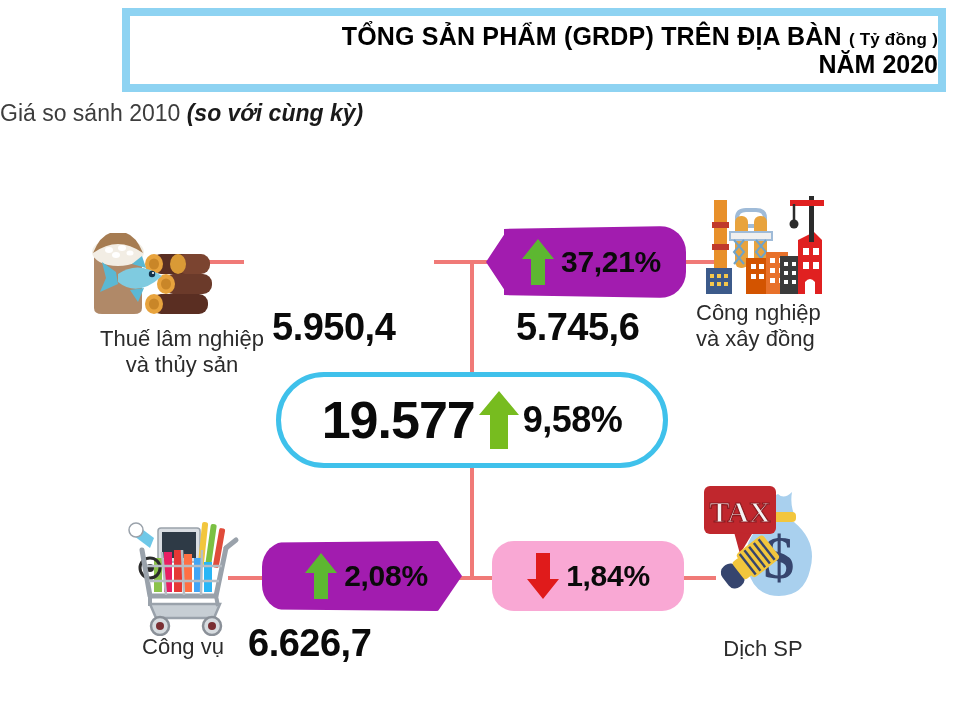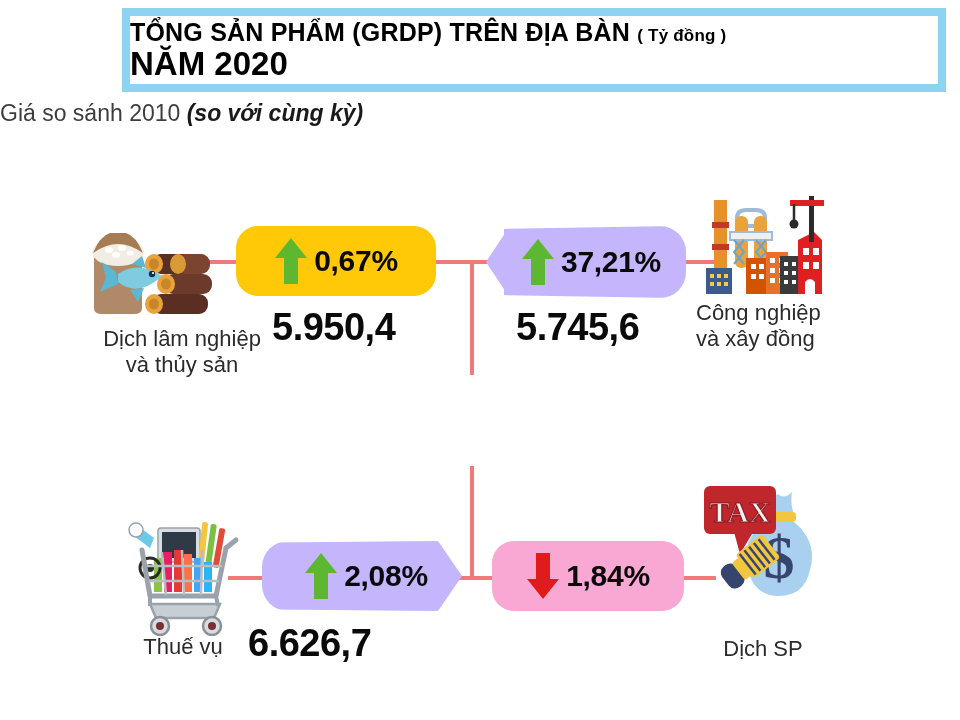--- a/index.html
+++ b/index.html
@@ -24,37 +24,37 @@
     position: absolute;
     left: 122px;
     top: 8px;
     width: 824px;
     height: 84px;
     background: #ffffff;
     border: 8px solid #8ED3F2;
     box-sizing: border-box;
     display: flex;
     flex-direction: column;
-    align-items: flex-start;
+    align-items: flex-end;
     justify-content: center;
   }
   .title-line1 {
     font-size: 25px;
     font-weight: bold;
     color: #000000;
     letter-spacing: 0.2px;
     white-space: nowrap;
     line-height: 1.12;
   }
   .title-unit {
     font-size: 17px;
     font-weight: bold;
   }
   .title-line2 {
-    font-size: 33px;
+    font-size: 25px;
     font-weight: bold;
     color: #000000;
     line-height: 1.12;
   }
   .subtitle {
     position: absolute;
     left: 0;
     top: 100px;
     width: 960px;
     text-align: left;
@@ -87,21 +87,21 @@
   }
   .tag-yellow-dark {
     background: #FFC907;
     border-radius: 22px;
   }
   .tag-yellow-light {
     background: #f9a8d4;
     border-radius: 22px;
   }
   .tag-blue {
-    background: #c4b5fd;
+    background: #a21caf;
   }
   
   .tag-blue-left {
     border-radius: 26px;
     clip-path: polygon(0% 50%, 9% 12%, 9% 4%, 94% 0%, 100% 10%, 100% 90%, 94% 100%, 9% 96%, 9% 88%);
   }
   
   .tag-blue-right {
     border-radius: 26px;
     clip-path: polygon(6% 2%, 88% 0%, 100% 50%, 88% 100%, 6% 98%, 0% 88%, 0% 12%);
@@ -244,33 +244,25 @@
         <path d="M46 62 Q66 48 90 64 Q66 86 46 70 Z" fill="#7FCBE0"></path>
         <path d="M44 60 L30 50 L34 66 L28 80 L46 72 Z" fill="#5AB8D4"></path>
         <path d="M60 52 L70 44 L74 56 Z" fill="#5AB8D4"></path>
         <path d="M58 78 L66 90 L72 76 Z" fill="#5AB8D4"></path>
         <circle cx="80" cy="62" r="3.2" fill="#12324a"></circle>
         <circle cx="81" cy="61" r="1.1" fill="#ffffff"></circle>
       </g>
     </svg>
   </div>
 
-  <div class="tag tag-yellow-dark" style="left:236px; top:226px; width:200px; height:70px;">
-    <span class="arrow">
-      <svg width="34" height="50" viewBox="0 0 34 50">
-          <path d="M17 2 L33 22 L24 22 L24 48 L10 48 L10 22 L1 22 Z" fill="#5DB731"></path>
-        </svg>
-    </span>
-    <span class="pct">0,67%</span>
-  </div>
 
   <div class="value-num" style="left:272px; top:306px;">5.950,4</div>
 
   <div class="sector-label" style="left:82px; top:326px; text-align:center; width:200px;">
-    <div>Dịch lâm nghiệp</div>
+    <div>Thuế lâm nghiệp</div>
     <div>và thủy sản</div>
   </div>
 
   <div class="tag tag-blue tag-blue-left" style="left:486px; top:226px; width:200px; height:72px;">
     <span class="arrow" style="margin-left:10px;">
       <svg width="34" height="50" viewBox="0 0 34 50">
           <path d="M17 2 L33 22 L24 22 L24 48 L10 48 L10 22 L1 22 Z" fill="#5DB731"></path>
         </svg>
     </span>
     <span class="pct">37,21%</span>
@@ -343,20 +335,29 @@
       <line x1="90" y1="12" x2="90" y2="30" stroke="#2B2B2B" stroke-width="2.5"></line>
       <circle cx="90" cy="32" r="4.5" fill="#2B2B2B"></circle>
     </svg>
   </div>
 
   <div class="sector-label" style="left:696px; top:300px; text-align:left; width:160px;">
     <div>Công nghiệp</div>
     <div>và xây đồng</div>
   </div>
 
+  <div class="center-box">
+    <span class="center-total">19.577</span>
+    <span class="center-arrow">
+      <svg width="44" height="62" viewBox="0 0 44 62">
+          <path d="M22 2 L42 26 L31 26 L31 60 L13 60 L13 26 L2 26 Z" fill="#77BC1F"></path>
+        </svg>
+    </span>
+    <span class="center-pct">9,58%</span>
+  </div>
 
   <div class="icon-wrap" style="left:124px; top:500px; width:132px; height:136px;">
     <svg width="132" height="136" viewBox="0 0 132 136" xmlns="http://www.w3.org/2000/svg">
 
       <rect x="34" y="28" width="42" height="34" rx="3" fill="#D9DDE2" stroke="#9aa2ab" stroke-width="1.5"></rect>
       <rect x="38" y="32" width="34" height="26" fill="#2E3A46"></rect>
       <path d="M14 26 L30 38 L26 48 L10 36 Z" fill="#6EC8E8"></path>
       <circle cx="12" cy="30" r="7" fill="#ffffff" stroke="#9aa2ab" stroke-width="1.5"></circle>
       <g>
         <rect x="76" y="22" width="6" height="44" rx="2" fill="#F2C63D" transform="rotate(6 79 44)"></rect>
@@ -398,21 +399,21 @@
       <svg width="34" height="50" viewBox="0 0 34 50">
           <path d="M17 2 L33 22 L24 22 L24 48 L10 48 L10 22 L1 22 Z" fill="#5DB731"></path>
         </svg>
     </span>
     <span class="pct">2,08%</span>
   </div>
 
   <div class="value-num" style="left:248px; top:622px;">6.626,7</div>
 
   <div class="sector-label" style="left:118px; top:634px; text-align:center; width:130px;">
-    <div>Thuế vụ</div>
+    <div>Công vụ</div>
   </div>
 
   <div class="tag tag-yellow-light" style="left:492px; top:541px; width:192px; height:70px;">
     <span class="arrow">
       <svg width="34" height="50" viewBox="0 0 34 50">
           <path d="M17 48 L33 28 L24 28 L24 2 L10 2 L10 28 L1 28 Z" fill="#E01B1B"></path>
         </svg>
     </span>
     <span class="pct">1,84%</span>
   </div>

